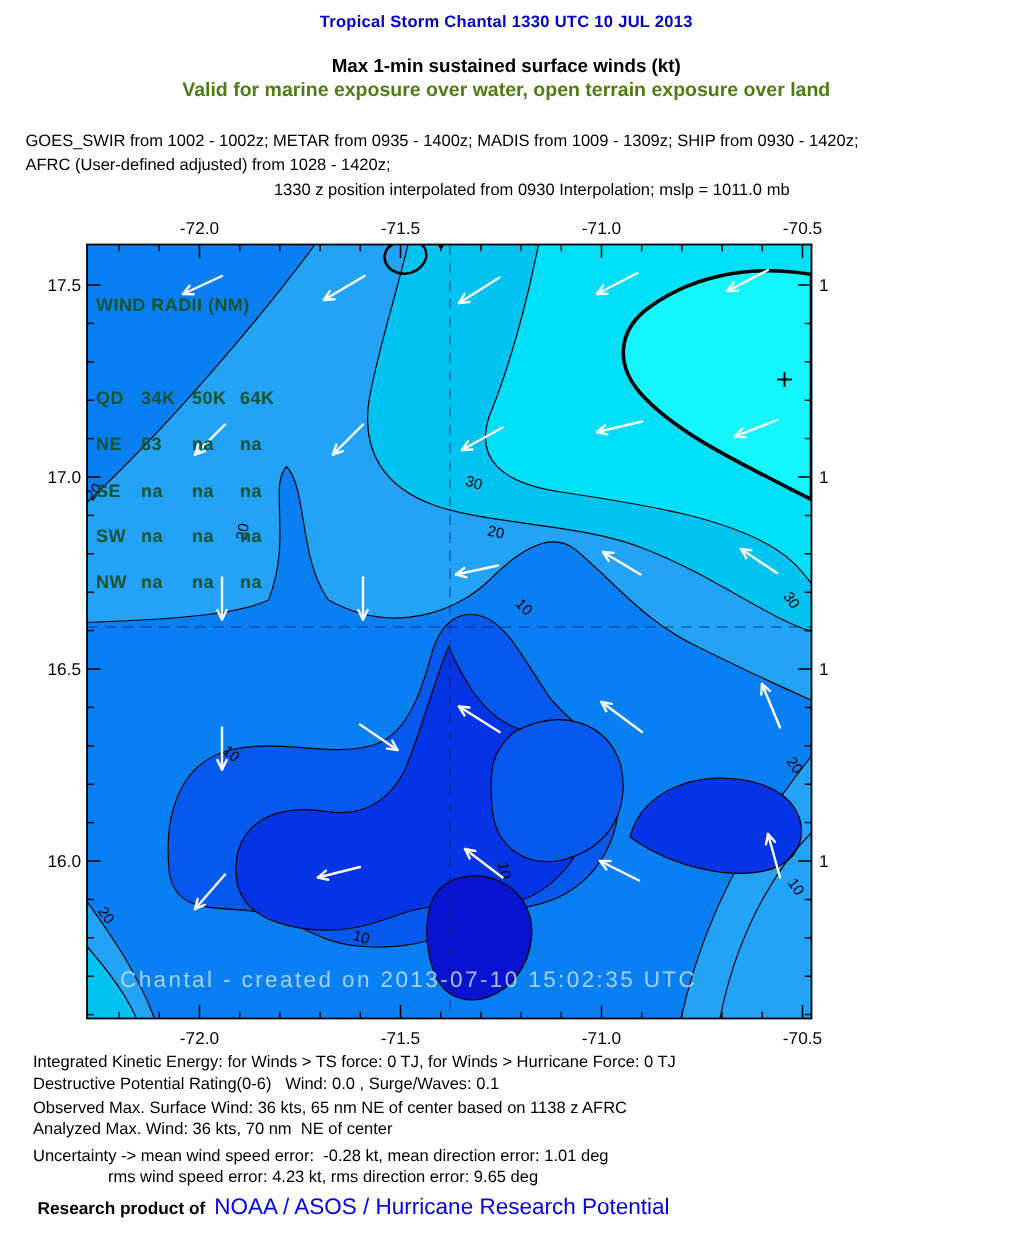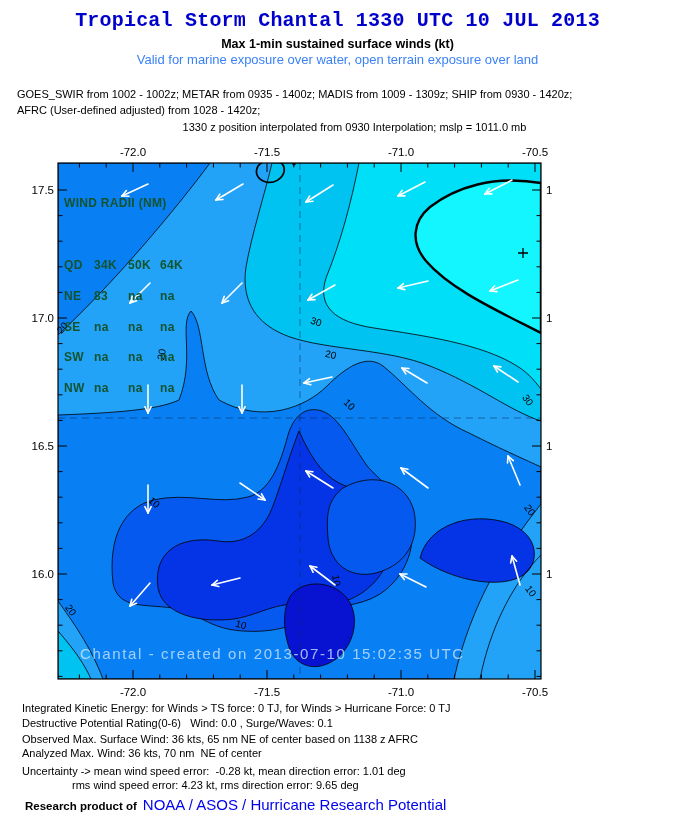--- a/index.html
+++ b/index.html
@@ -1,22 +1,22 @@
 <!DOCTYPE html>
 <html><head>
 <meta charset="utf-8">
 <style>
   html,body{margin:0;padding:0;background:#fff;}
   .page{position:relative;width:675px;height:832px;background:#ffffff;
         font-family:"Liberation Sans",sans-serif;overflow:hidden;}
   .abs{position:absolute;}
   .ctr{left:0;width:675px;text-align:center;}
-  .title{top:9px;font-size:20px;font-weight:bold;color:#0000CC;letter-spacing:.2px;font-family:Liberation Mono, monospace;}
+  .title{top:9px;font-size:11px;font-weight:bold;color:#0000CC;letter-spacing:.2px;}
   .sub1{top:37px;font-size:12.5px;font-weight:bold;color:#000;}
-  .sub2{top:52px;font-size:13px;font-weight:normal;color:#3b82f6;}
+  .sub2{top:52px;font-size:13px;font-weight:bold;color:#4d7c0f;}
   .meta{left:17px;font-size:11px;color:#000;white-space:pre;}
   .posline{top:121px;font-size:11px;color:#000;padding-left:17px;}
   .foot{left:22px;font-size:11px;color:#000;white-space:pre;}
   svg{position:absolute;left:0;top:0;}
   .radii{left:64px;top:164px;color:#14532d;font-weight:bold;font-size:12px;line-height:15.8px;
          letter-spacing:.3px;white-space:pre;}
   .radii .grid{display:grid;grid-template-columns:30px 34px 32px 32px;}
   .radii .grid span{display:block;margin-top:15px;}
   .wm{left:68px;top:645px;font-size:15px;letter-spacing:1.6px;color:rgba(205,230,252,.78);
       font-weight:normal;white-space:pre;margin-left:12px;}

